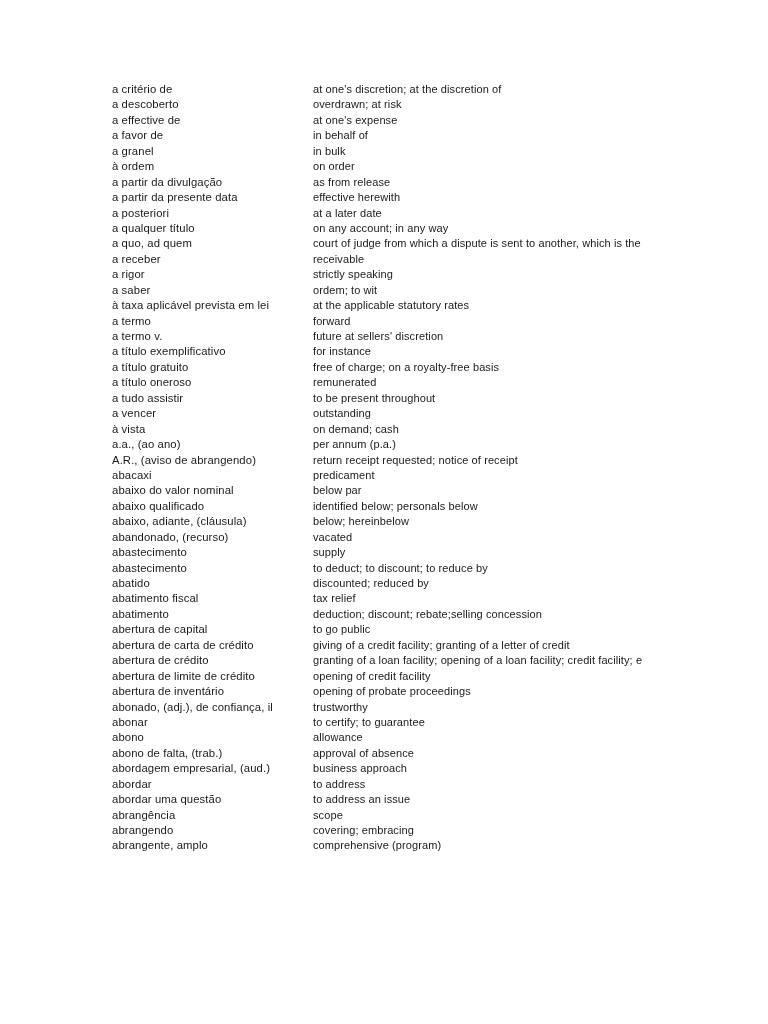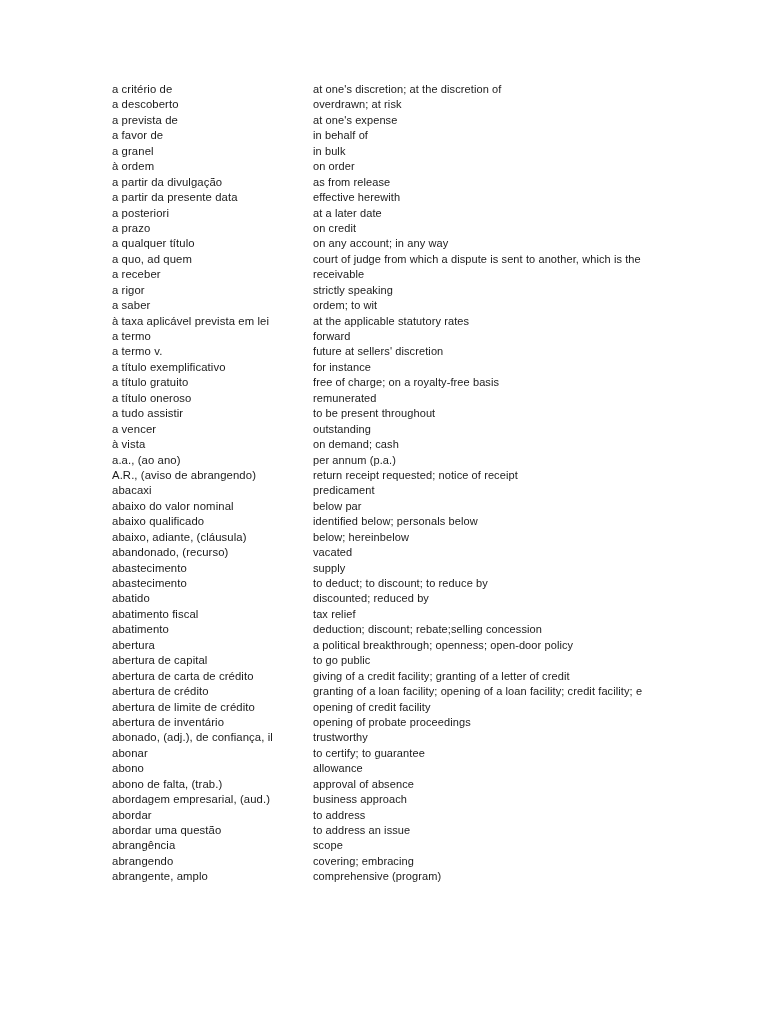--- a/index.html
+++ b/index.html
@@ -68,21 +68,21 @@
   <div id="glossary">
       <div class="entry">
         <span class="term">a critério de</span>
         <span class="definition">at one's discretion; at the discretion of</span>
       </div>
       <div class="entry">
         <span class="term">a descoberto</span>
         <span class="definition">overdrawn; at risk</span>
       </div>
       <div class="entry">
-        <span class="term">a prevista de</span>
+        <span class="term">a effective de</span>
         <span class="definition">at one's expense</span>
       </div>
       <div class="entry">
         <span class="term">a favor de</span>
         <span class="definition">in behalf of</span>
       </div>
       <div class="entry">
         <span class="term">a granel</span>
         <span class="definition">in bulk</span>
       </div>
@@ -96,24 +96,20 @@
       </div>
       <div class="entry">
         <span class="term">a partir da presente data</span>
         <span class="definition">effective herewith</span>
       </div>
       <div class="entry">
         <span class="term">a posteriori</span>
         <span class="definition">at a later date</span>
       </div>
       <div class="entry">
-        <span class="term">a prazo</span>
-        <span class="definition">on credit</span>
-      </div>
-      <div class="entry">
         <span class="term">a qualquer título</span>
         <span class="definition">on any account; in any way</span>
       </div>
       <div class="entry">
         <span class="term">a quo, ad quem</span>
         <span class="definition">court of judge from which a dispute is sent to another, which is the</span>
       </div>
       <div class="entry">
         <span class="term">a receber</span>
         <span class="definition">receivable</span>
@@ -202,24 +198,20 @@
         <span class="term">abatido</span>
         <span class="definition">discounted; reduced by</span>
       </div>
       <div class="entry">
         <span class="term">abatimento fiscal</span>
         <span class="definition">tax relief</span>
       </div>
       <div class="entry">
         <span class="term">abatimento</span>
         <span class="definition">deduction; discount; rebate;selling concession</span>
-      </div>
-      <div class="entry">
-        <span class="term">abertura</span>
-        <span class="definition">a political breakthrough; openness; open-door policy</span>
       </div>
       <div class="entry">
         <span class="term">abertura de capital</span>
         <span class="definition">to go public</span>
       </div>
       <div class="entry">
         <span class="term">abertura de carta de crédito</span>
         <span class="definition">giving of a credit facility; granting of a letter of credit</span>
       </div>
       <div class="entry">

